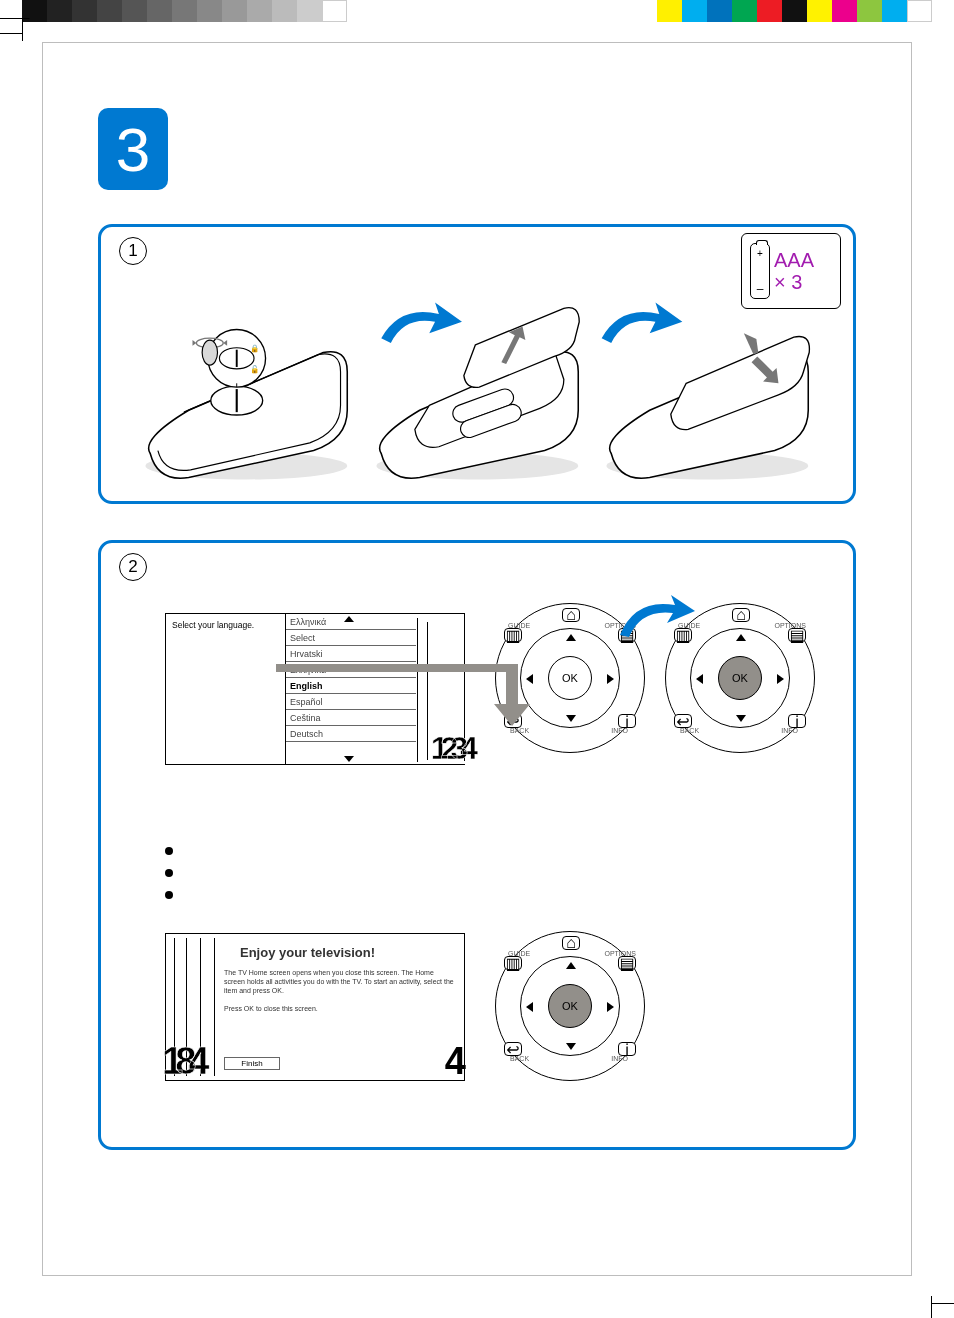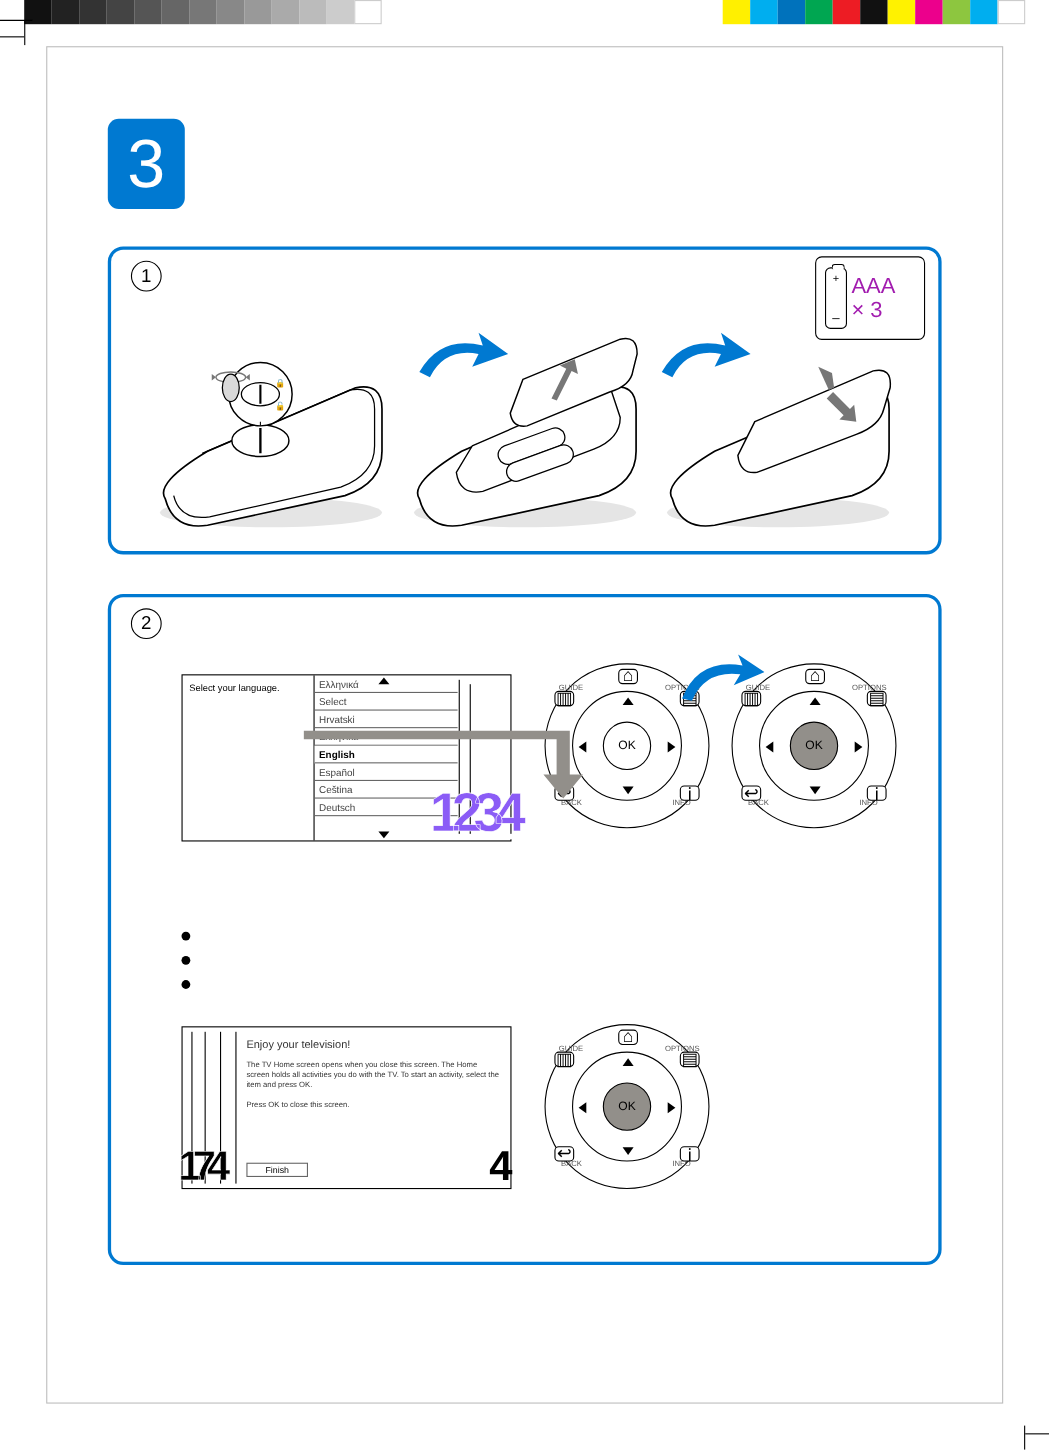--- a/index.html
+++ b/index.html
@@ -77,21 +77,21 @@
   }
   .lang-screen .prompt {
     position:absolute; top:0; left:0; width: 120px; height: 100%;
     border-right:1px solid #000; padding:6px; font-size:8.5px;
   }
   .lang-list { position:absolute; top:0; left:120px; width:130px; }
   .lang-list .row { font-size:9px; padding:2.5px 4px; border-bottom:1px solid #666; color:#444;}
   .lang-list .row.sel { font-weight:bold; color:#000; background:#fff; }
   .lang-screen .side1 { position:absolute; top:4px; right:46px; width:1px; height:144px; background:#000;}
   .lang-screen .side2 { position:absolute; top:8px; right:36px; width:1px; height:138px; background:#000;}
-  .lang-screen .bignums { position:absolute; bottom:-3px; right:-6px; font-size:50px; font-weight:900; letter-spacing:-8px; color:#8b5cf6;text-decoration:underline; -webkit-text-stroke: 0.5px #fff;}
+  .lang-screen .bignums { position:absolute; bottom:-3px; right:-6px; font-size:32px; font-weight:900; letter-spacing:-8px; color:#000000;text-decoration:underline; -webkit-text-stroke: 0.5px #fff;}
   .lang-screen .tri-up, .lang-screen .tri-dn { position:absolute; left:178px; width:0;height:0; border-left:5px solid transparent; border-right:5px solid transparent;}
   .lang-screen .tri-up { top:2px; border-bottom:6px solid #000;}
   .lang-screen .tri-dn { bottom:2px; border-top:6px solid #000;}
 
   .dial {
     width: 150px; height: 150px; border:1.8px solid #000; border-radius:50%;
     position: absolute; background:#fff;
   }
   .dial .ring { position:absolute; inset:24px; border:1.8px solid #000; border-radius:50%; background:#fff;}
   .dial .ok   { position:absolute; inset:52px; border:1.5px solid #000; border-radius:50%; display:flex; align-items:center; justify-content:center; font-size:11px; background:#fff;}
@@ -121,21 +121,21 @@
 
   .bullets { position:absolute; top: 240px; left: 40px; }
   .bullets div { width:8px;height:8px;background:#000;border-radius:50%; margin: 14px 0;}
 
   .finish-screen {
     position:absolute; top: 340px; left: 40px;
     width: 300px; height: 148px; border:1.3px solid #000; background:#fff;
   }
   .finish-screen .stripe { position:absolute; top:4px; bottom:4px; width:1.2px; background:#000;}
   .finish-screen .txt { position:absolute; left:58px; top:10px; right:10px; font-size:7px; line-height:1.35; color:#333;}
-  .finish-screen .txt h4 { margin:0 0 6px 0; font-size:10px; font-weight:normal;}
+  .finish-screen .txt h4 { margin:0 0 6px 16px; font-size:13px; font-weight:bold;}
   .finish-screen .btn { position:absolute; bottom:10px; left:58px; width:56px; border:1px solid #666; font-size:8px; text-align:center; padding:1px 0;}
   .finish-screen .n123 { position:absolute; bottom:-3px; left:-4px; font-size:38px; font-weight:900; letter-spacing:-8px; -webkit-text-stroke:0.5px #fff;}
   .finish-screen .n4   { position:absolute; bottom:-3px; right:-2px; font-size:38px; font-weight:900;}
 
 </style>
 </head>
 <body>
 
 <div class="colorbar left">
   <div style="background:#111"></div>
@@ -310,21 +310,21 @@
       <div class="stripe" style="left:20px"></div>
       <div class="stripe" style="left:34px"></div>
       <div class="stripe" style="left:48px"></div>
       <div class="txt">
         <h4>Enjoy your television!</h4>
         <div>The TV Home screen opens when you close this screen. The Home screen holds all activities you do with the TV. To start an activity, select the item and press OK.</div>
         <div style="height:8px"></div>
         <div>Press OK to close this screen.</div>
       </div>
       <div class="btn">Finish</div>
-      <div class="n123">174</div>
+      <div class="n123">184</div>
       <div class="n4">4</div>
     </div>
 
     <div class="dial dial3">
       <div class="lab tl">GUIDE</div>
       <div class="lab tr">OPTIONS</div>
       <div class="lab bl">BACK</div>
       <div class="lab br">INFO</div>
       <div class="btn top">⌂</div>
       <div class="btn tl">▥</div>

